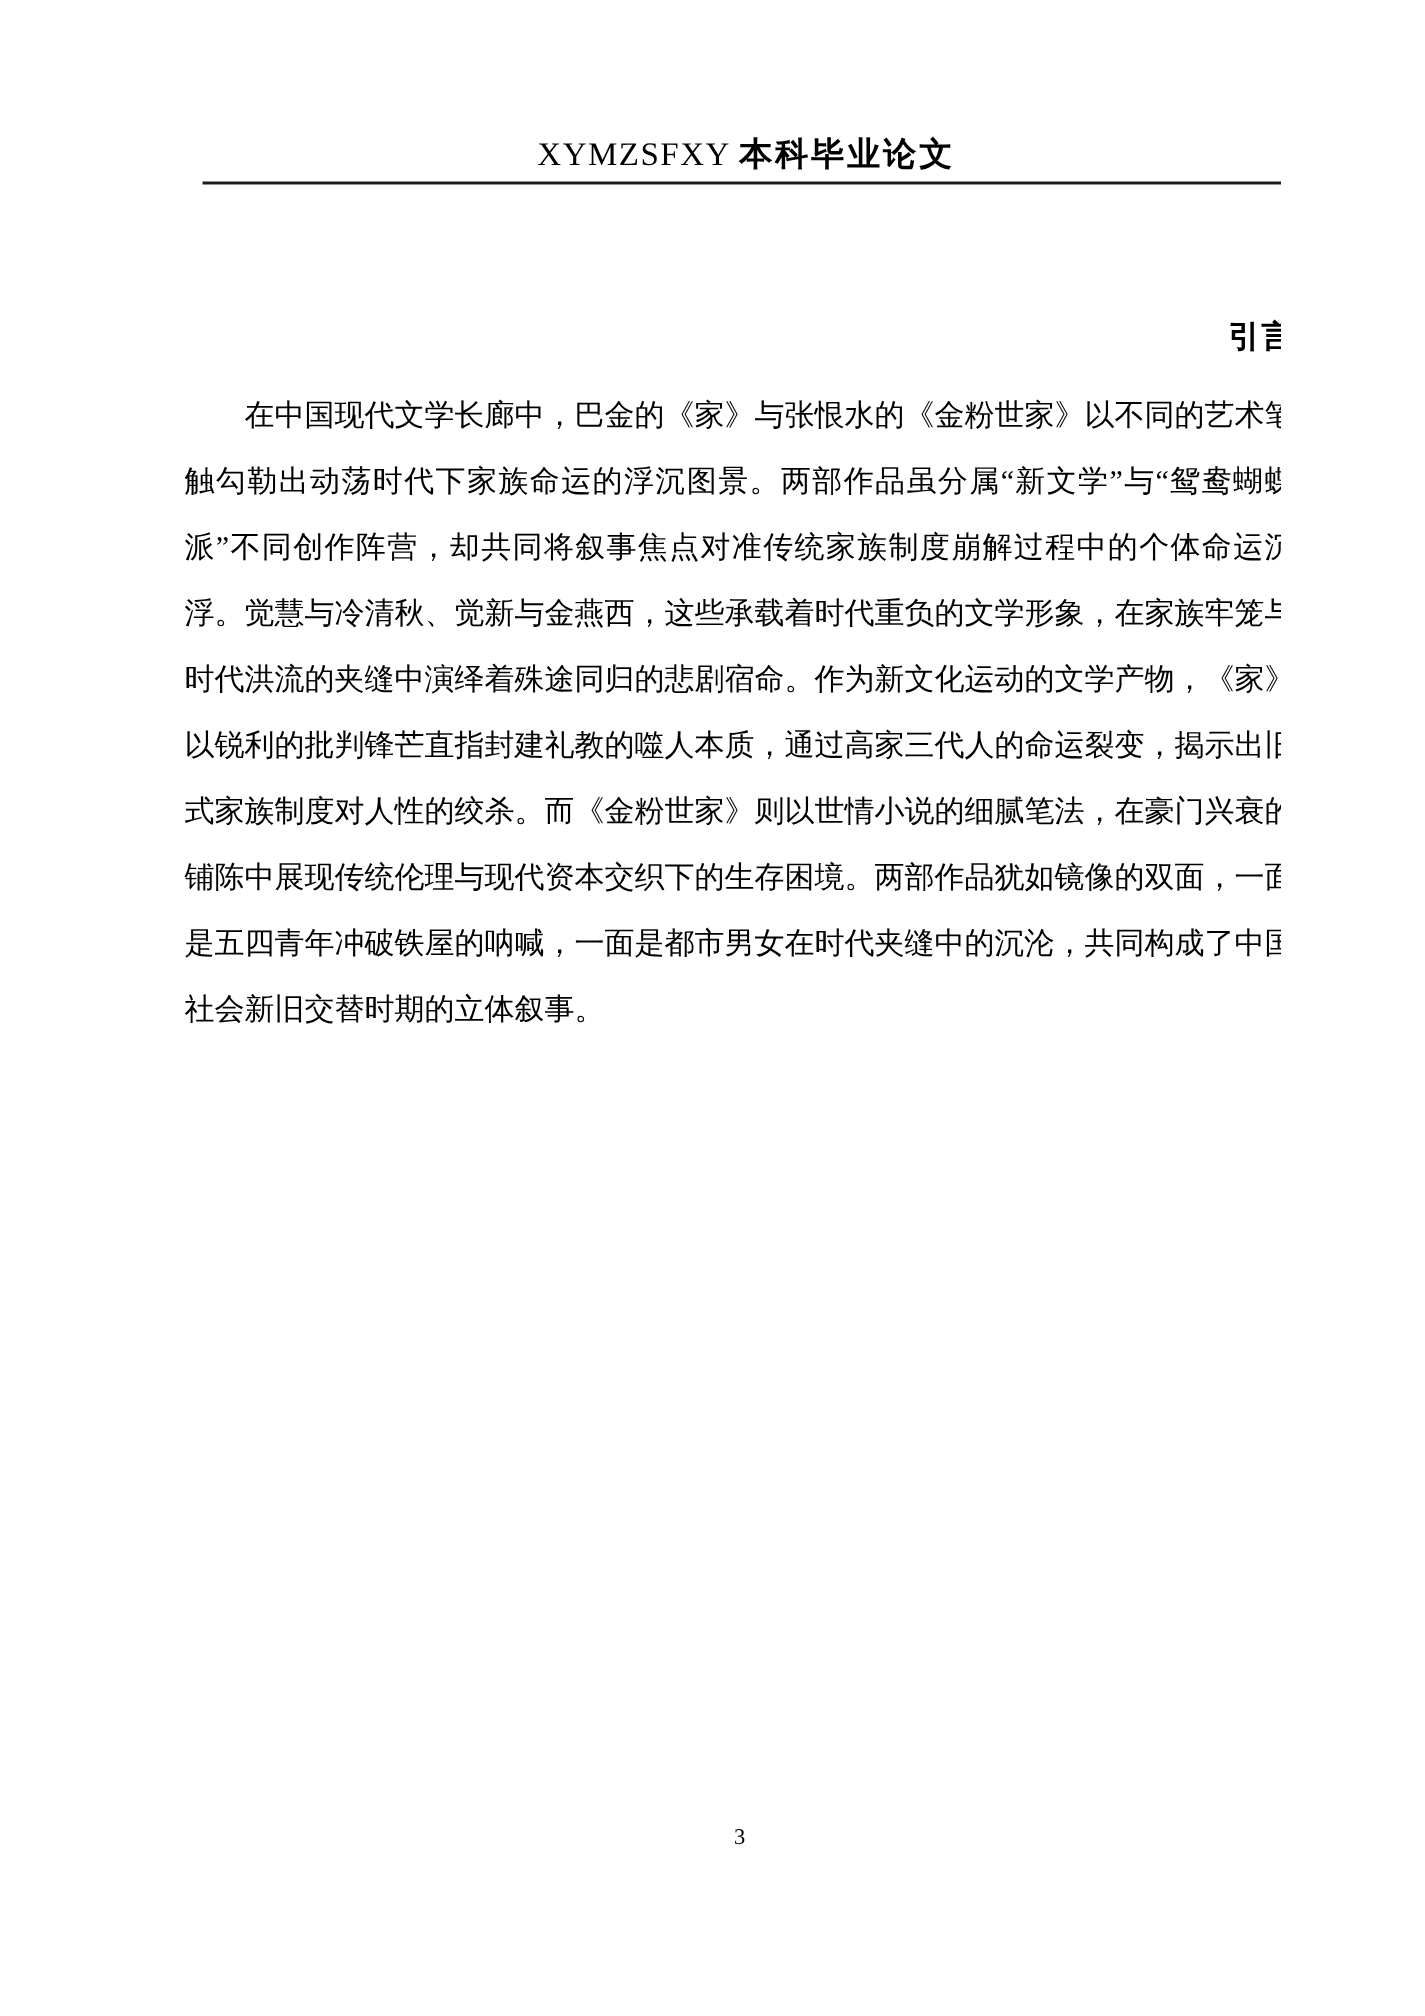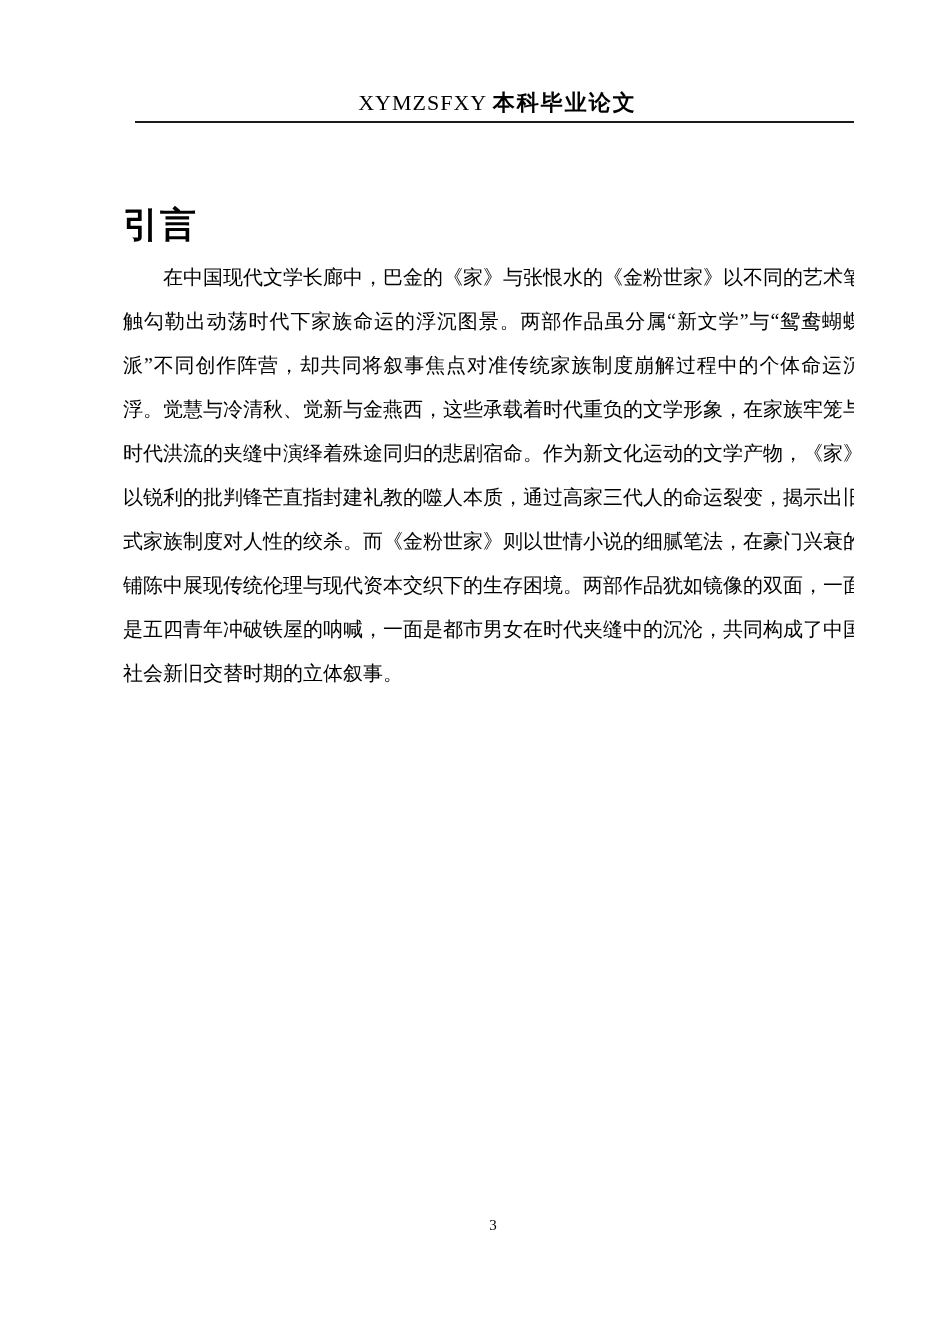--- a/index.html
+++ b/index.html
@@ -40,23 +40,23 @@
     left: 135px;
     width: 725px;
     height: 0;
     border-top: 2px solid #1c1c1c;
   }
   .section-title {
     position: absolute;
     top: 206px;
     left: 123px;
     width: 740px;
-    text-align: left;
+    text-align: right;
     font-family: "Liberation Sans", "DejaVu Sans", sans-serif;
-    font-size: 36px;
+    font-size: 21px;
     line-height: 38px;
     font-weight: 600;
     letter-spacing: 1px;
   }
   .body-paragraph {
     position: absolute;
     top: 255px;
     left: 123px;
     width: 740px;
     font-size: 20px;

